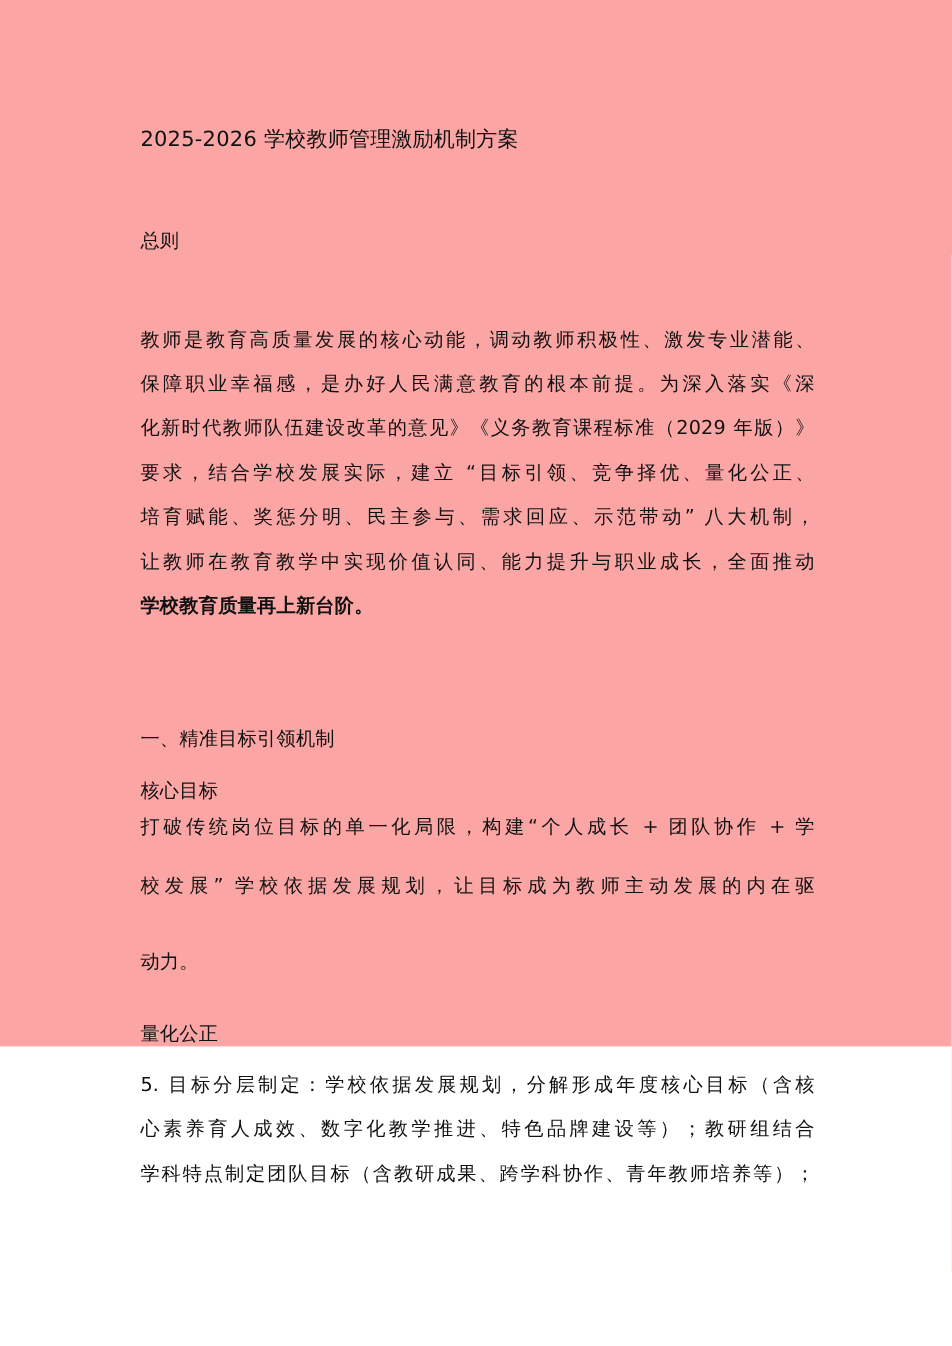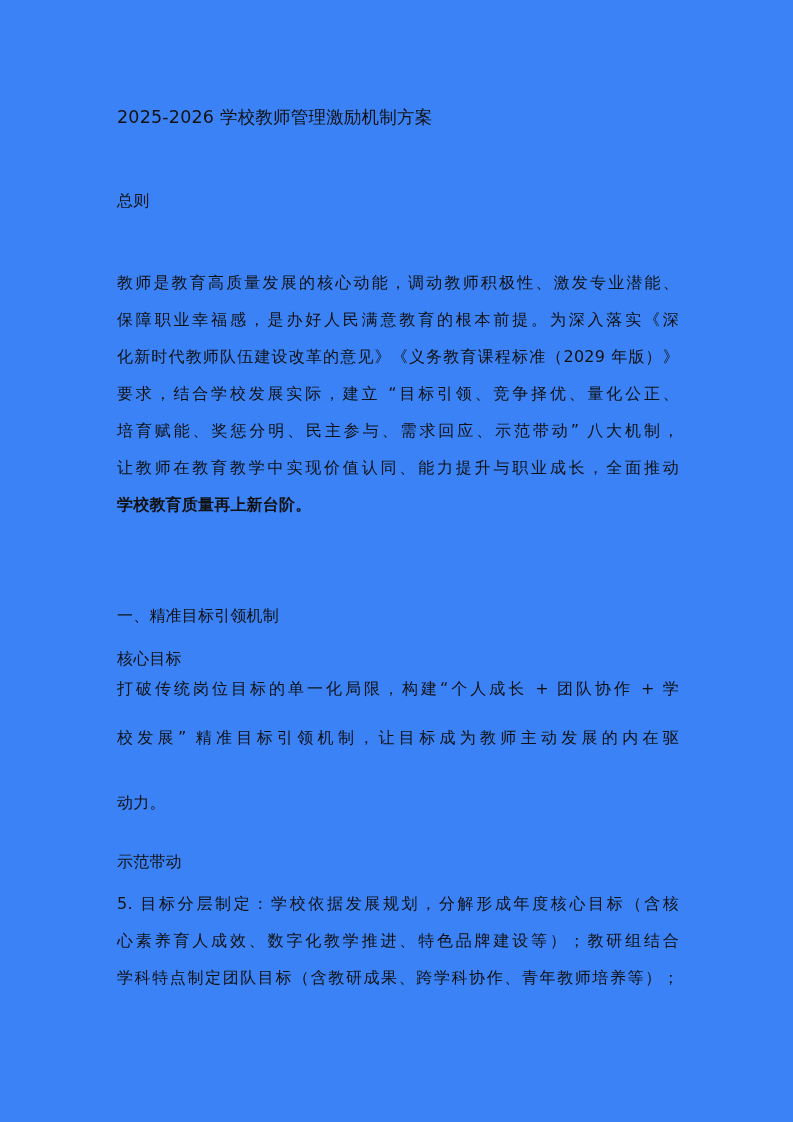--- a/index.html
+++ b/index.html
@@ -12,22 +12,22 @@
       height: 1122px;
       position: relative;
       overflow: hidden;
       font-family: "DejaVu Sans", "Liberation Sans", sans-serif;
       color: #111111;
     }
     .page {
       position: absolute;
       left: 0; top: 0;
       width: 793px;
-      height: 1122px;
-      background: #3b82f6;
+      height: 872px;
+      background: #fca5a5;
     }
     .line {
       position: absolute;
       left: 117px;
       font-size: 16px;
       line-height: 22px;
       white-space: nowrap;
       letter-spacing: 0.2px;
     }
     .title { font-size: 17.5px; }
@@ -52,22 +52,22 @@
   <div class="line justified" style="top:383px;">要求，结合学校发展实际，建立 “目标引领、竞争择优、量化公正、</div>
   <div class="line justified" style="top:420px;">培育赋能、奖惩分明、民主参与、需求回应、示范带动” 八大机制，</div>
   <div class="line justified" style="top:457px;">让教师在教育教学中实现价值认同、能力提升与职业成长，全面推动</div>
   <div class="line" style="top:494px;font-weight:bold;">学校教育质量再上新台阶。</div>
 
   <div class="line" style="top:605px;">一、精准目标引领机制</div>
 
   <div class="line" style="top:648px;">核心目标</div>
 
   <div class="line justified" style="top:678px;">打破传统岗位目标的单一化局限，构建“个人成长 + 团队协作 + 学</div>
-  <div class="line justified" style="top:727px;">校发展” 精准目标引领机制，让目标成为教师主动发展的内在驱</div>
+  <div class="line justified" style="top:727px;">校发展” 学校依据发展规划，让目标成为教师主动发展的内在驱</div>
   <div class="line" style="top:792px;font-family:Liberation Serif, serif;">动力。</div>
 
-  <div class="line" style="top:851px;">示范带动</div>
+  <div class="line" style="top:851px;">量化公正</div>
 
   <div class="line justified" style="top:893px;">5. 目标分层制定：学校依据发展规划，分解形成年度核心目标（含核</div>
   <div class="line justified" style="top:930px;">心素养育人成效、数字化教学推进、特色品牌建设等）；教研组结合</div>
   <div class="line justified" style="top:967px;">学科特点制定团队目标（含教研成果、跨学科协作、青年教师培养等）；</div>
 
 </div>
 
 </body></html>

